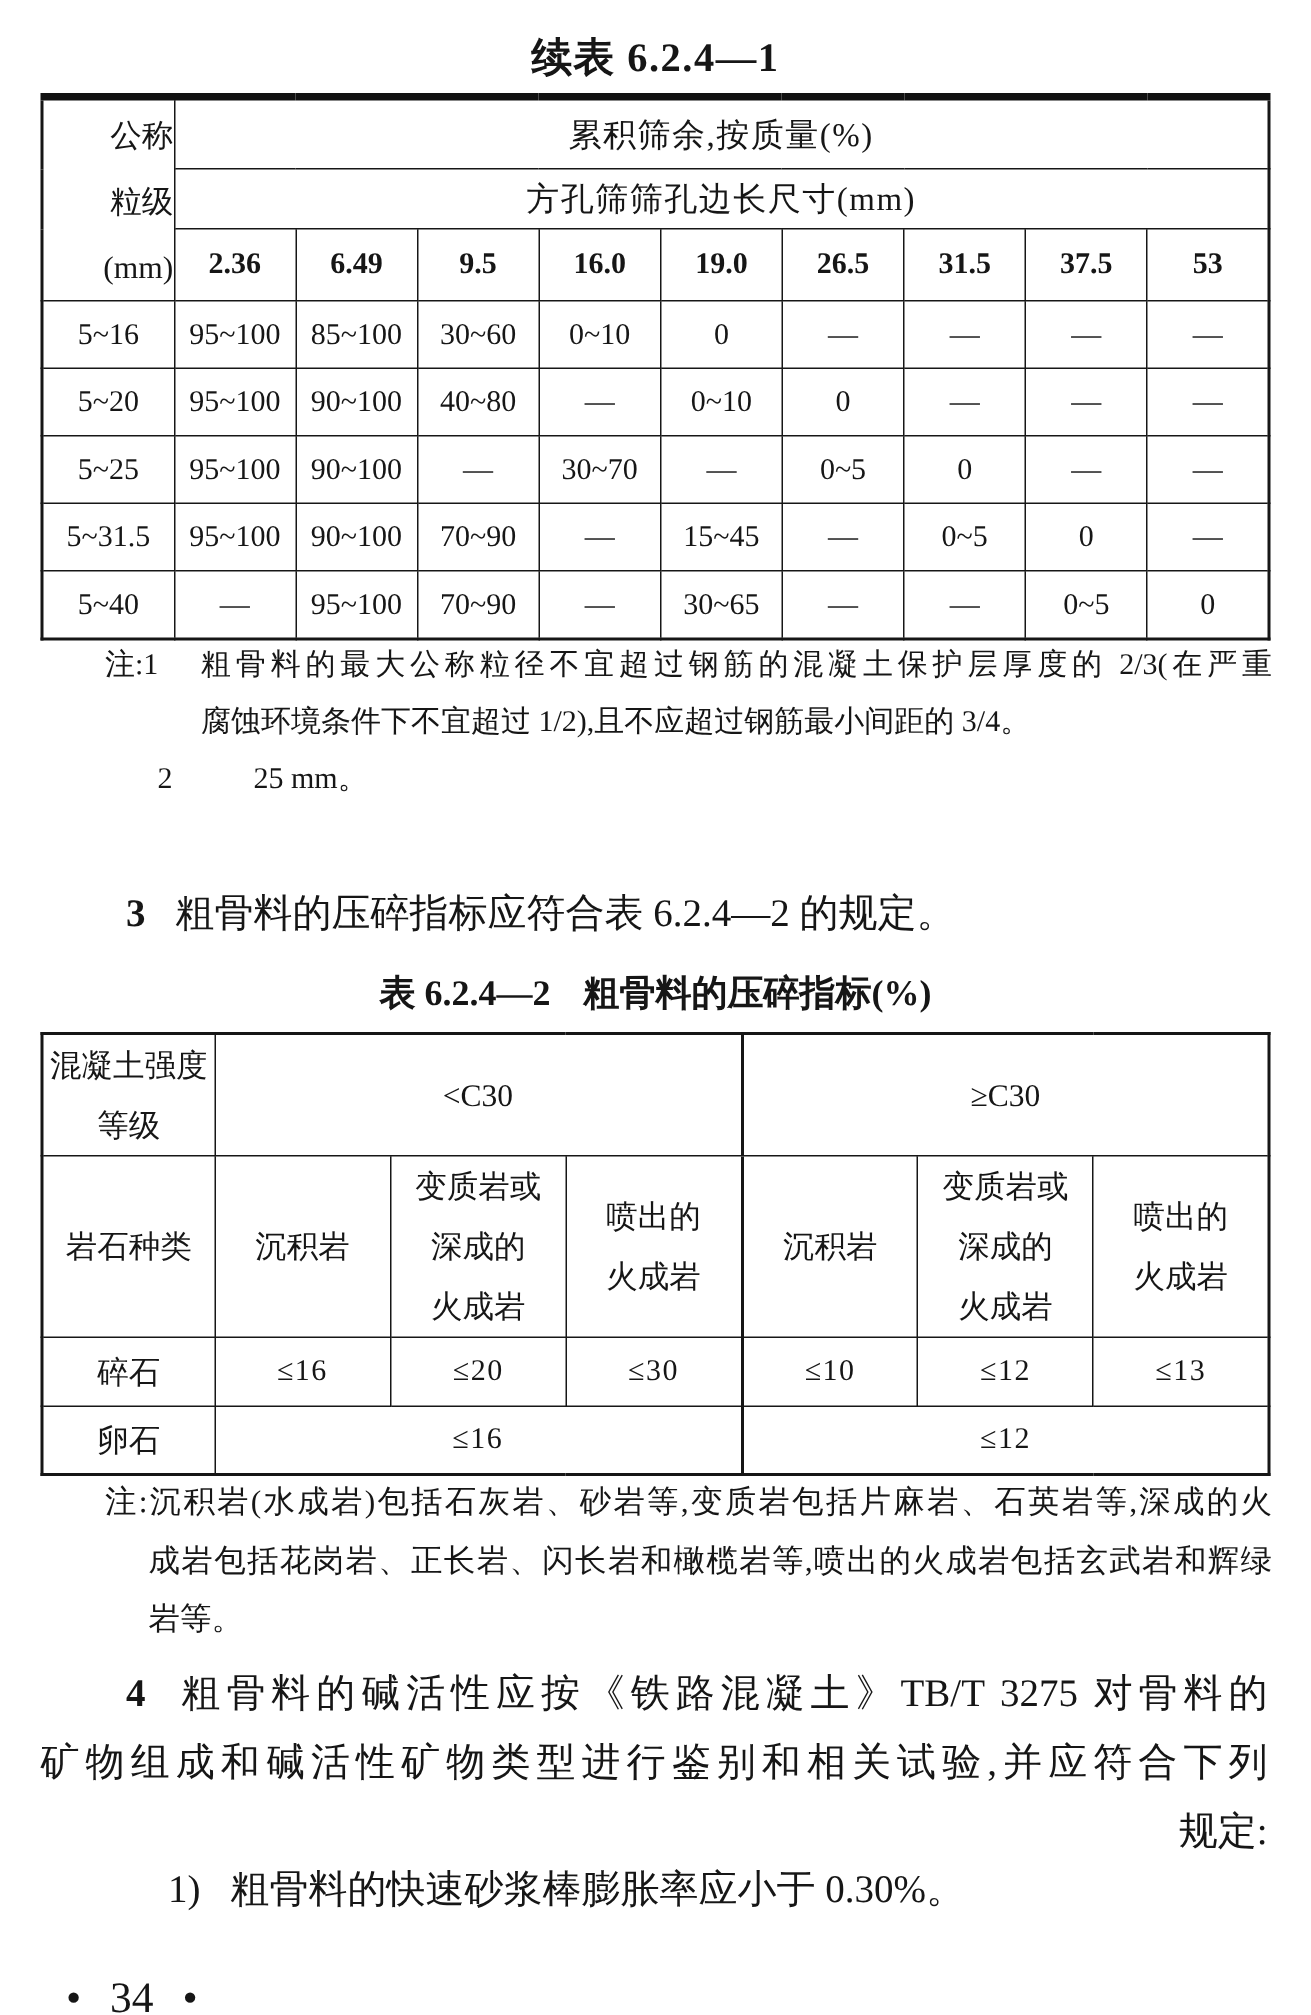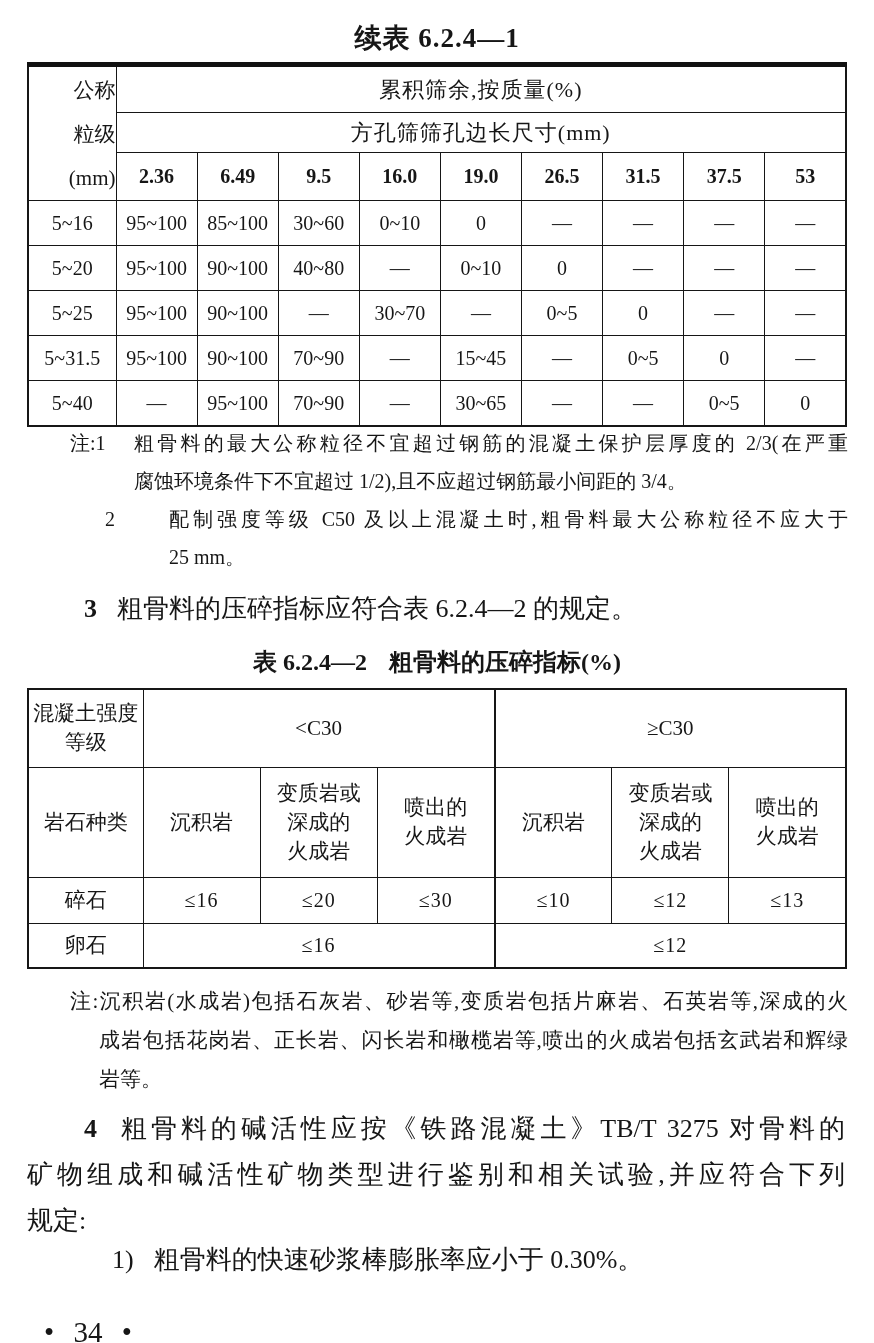--- a/index.html
+++ b/index.html
@@ -30,38 +30,38 @@
   .note-label { width:64px; flex:none; line-height:38px; }
   .note-label.n2 { padding-left:35px; width:29px; }
   .note-body { flex:1; }
   .nline { line-height:38px; }
   .jline { text-align:justify; text-align-last:justify; }
   
   .clause { position:absolute; left:27px; width:818px; font-size:26px; }
   .clause-num { font-weight:bold; margin-right:20px; }
   #clause3 { top:592px; line-height:34px; padding-left:57px; }
   #clause4 { top:1106px; }
-  .cline { line-height:46px; }
+  .cline { line-height:46px;text-align:right; }
   .c4-l1 { padding-left:57px; }
   .clause-item { position:absolute; left:112px; top:1242px; font-size:26px; line-height:36px; }
   .clause-item .item-no { margin-right:20px; }
   
   .table2-title {
     position:absolute; top:646px; left:0; width:100%; text-align:center;
     font-weight:bold; font-size:24px;
   }
   .table2-title .gap { display:inline-block; width:22px; }
   #table2 {
     position:absolute; left:27px; top:688px; width:818px;
     border-collapse:collapse; table-layout:fixed;
     border:2px solid #161616;
   }
   #table2 td { border:1.5px solid #161616; text-align:center; vertical-align:middle;
     font-size:21px; padding:0; }
-  #table2 .pre { white-space:pre-line; line-height:29px;margin-top:45px; }
+  #table2 .pre { white-space:pre-line; line-height:40px;margin-top:45px; }
   #table2 .val { font-size:20px; letter-spacing:1px; }
   #table2 .gdiv { border-left:2.5px solid #161616; }
   .t2-r1 { height:78px; } .t2-r2 { height:110px; } .t2-r3 { height:46px;padding-left:28px; } .t2-r4 { height:45px; }
   
   .note2 { position:absolute; left:70px; top:982px; width:778px; font-size:21px; }
   .note2 .nline2 { line-height:39px; }
   .note2 .cont { padding-left:29px; }
   
   .page-number { position:absolute; left:44px; top:1284px; font-size:29px; word-spacing:12px;margin-top:32px; }
 </style>
@@ -171,21 +171,20 @@
   <div class="note-row">
     <div class="note-label">注:1</div>
     <div class="note-body">
       <div class="nline jline">粗骨料的最大公称粒径不宜超过钢筋的混凝土保护层厚度的 2/3(在严重</div>
       <div class="nline">腐蚀环境条件下不宜超过 1/2),且不应超过钢筋最小间距的 3/4。</div>
     </div>
   </div>
   <div class="note-row">
     <div class="note-label n2">2</div>
     <div class="note-body" style="padding-left:35px;">
-      <div class="nline jline">配制强度等级 C50 及以上混凝土时,粗骨料最大公称粒径不应大于</div>
       <div class="nline">25 mm。</div>
     </div>
   </div>
 </div>
 
 <div class="clause" id="clause3">
   <span class="clause-num">3</span><span>粗骨料的压碎指标应符合表 6.2.4—2 的规定。</span>
 </div>
 
 <div class="table2-title">

